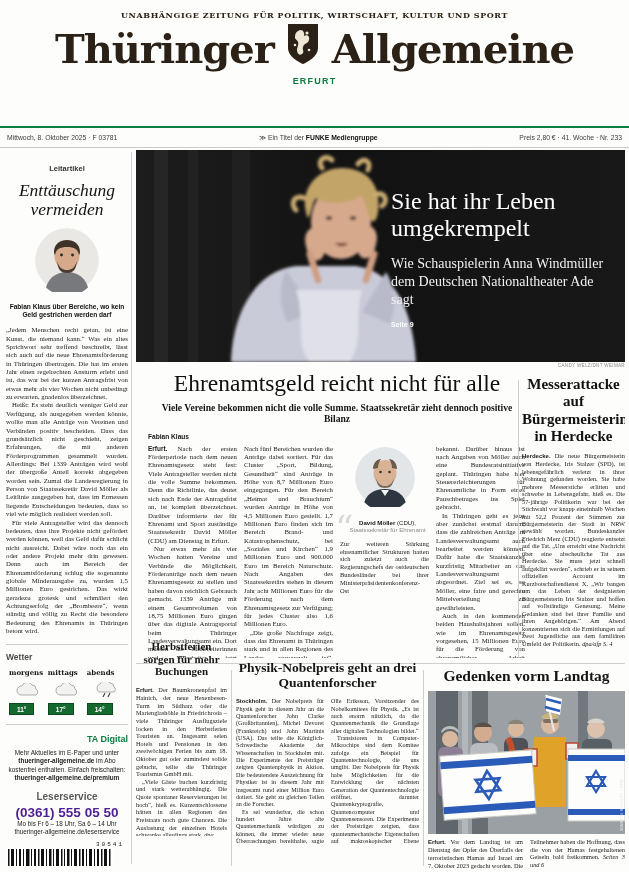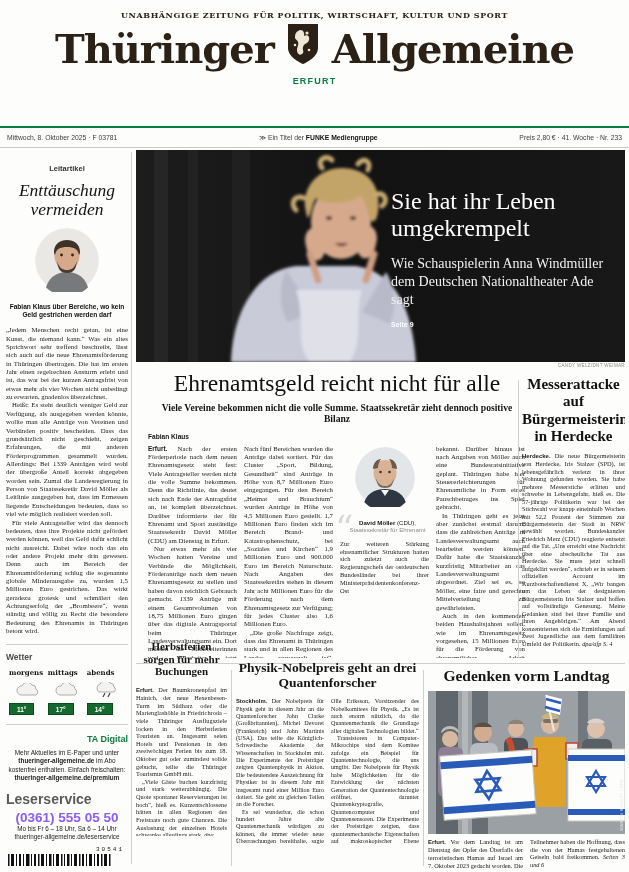--- a/index.html
+++ b/index.html
@@ -57,24 +57,24 @@
   .wtime { font-family:"DejaVu Serif", serif; font-weight:bold; font-size:7px; }
   .wicon { margin-top:5px; height:16px; display:flex; justify-content:center; align-items:center; }
   .wtemp { display:inline-block; margin-top:4px; background:#15682e; color:#fff;
            font-family:"Liberation Sans", sans-serif; font-weight:bold; font-size:6.5px;
            padding:1.5px 7px; border:1px solid #0e4a20; }
 
   .ta-digital-title { text-align:right; font-family:"Liberation Sans", sans-serif; font-weight:bold;
                       font-size:9px; color:#0b7d41; margin-top:9px; }
   .ta-digital-text { text-align:center; font-family:"Liberation Sans", sans-serif; font-size:6.4px;
                      line-height:1.35; margin-top:5px; color:#222; }
-  .ls-title { font-family:"Liberation Sans", sans-serif; font-weight:bold;
-              font-size:14px; color:#5a5a5a; margin-top:8px; }
+  .ls-title { text-align:center; font-family:"Liberation Sans", sans-serif; font-weight:bold;
+              font-size:10px; color:#5a5a5a; margin-top:8px; }
   .ls-phone { text-align:center; font-family:"Liberation Sans", sans-serif; font-weight:bold;
-              font-size:13.5px; color:#8b5cf6; margin-top:3px; }
+              font-size:13.5px; color:#4c1d95; margin-top:3px; }
   .ls-small { text-align:center; font-family:"Liberation Sans", sans-serif; font-size:6.3px;
               line-height:1.3; color:#222; }
   .barcode-block { margin-top:7px; position:relative; }
   .barcode-top { position:absolute; right:4px; top:-2px; font-family:"Liberation Mono", monospace;
                  font-size:6px; letter-spacing:2px; }
 
   
   .hero { position:absolute; left:136px; top:150px; width:489px; height:212px; background:#101010; overflow:hidden; }
   .hero-text { position:absolute; left:255px; top:38px; width:225px; text-align:left; color:#fff; }
   .hero-headline { font-size:24px; line-height:1.12; font-family:"Liberation Serif", serif; }

